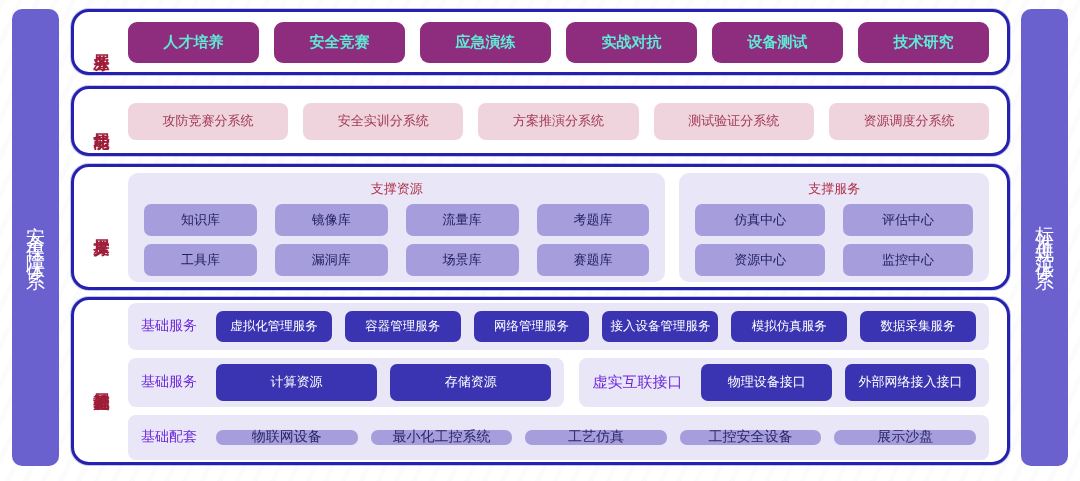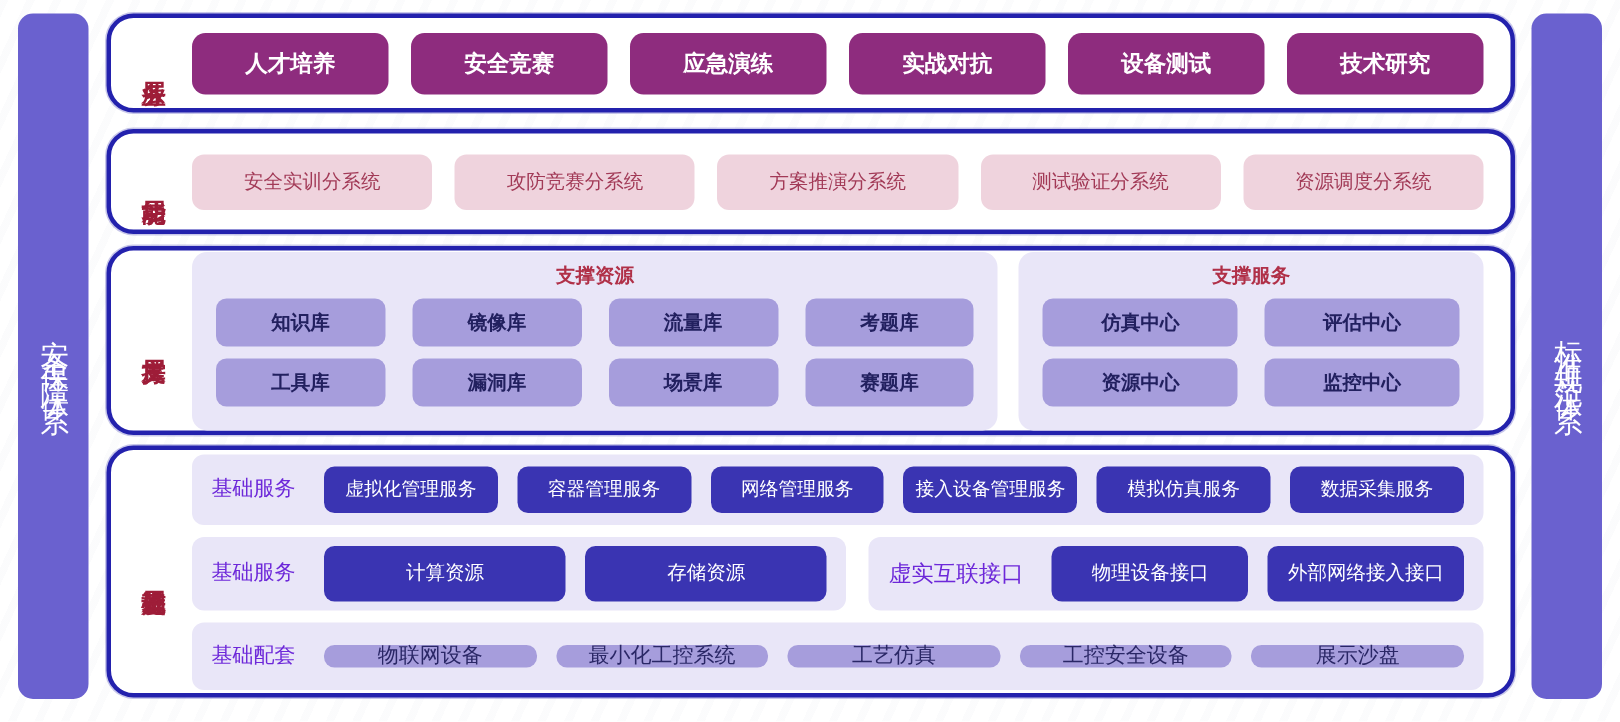--- a/index.html
+++ b/index.html
@@ -46,33 +46,33 @@
     display:flex; align-items:center; justify-content:center;
     color:#9e1d38; font-weight:bold; font-size:16px; line-height:1.18;
     writing-mode:vertical-rl; text-orientation:upright;
   }
 
   .row-flex { flex:1; display:flex; gap:15px; align-items:center; }
 
   .biz-btn {
     flex:1; height:41px; background:#8e2c7e; border-radius:9px;
     display:flex; align-items:center; justify-content:center;
-    color:#ffffff; font-weight:bold; font-size:15px;
+    color:#5eead4; font-weight:bold; font-size:15px;
   }
   .fn-box {
     flex:1; height:37px; background:#efd3dd; border-radius:8px;
     display:flex; align-items:center; justify-content:center;
     color:#a23a57; font-size:13px;
   }
 
   
   .support-content { flex:1; display:flex; gap:14px; align-items:stretch; }
   .support-group {
-    background:#e9e6f8; border-radius:10px; padding:7px 16px 16px;
-    display:flex; flex-direction:column;font-weight:bold;
+    background:#e9e6f8; border-radius:10px; padding:7px 16px 6px;
+    display:flex; flex-direction:column;
   }
   .support-group.resources { flex:1.82; }
   .support-group.services  { flex:1; }
   .support-title {
     text-align:center; color:#b03048; font-size:13px; margin-bottom:6px;
   }
   .support-grid { display:grid; gap:8px 18px; flex:1; }
   .support-grid.cols4 { grid-template-columns:repeat(4,1fr); }
   .support-grid.cols2 { grid-template-columns:repeat(2,1fr); }
   .support-box {
@@ -130,22 +130,22 @@
       <div class="biz-btn">应急演练</div>
       <div class="biz-btn">实战对抗</div>
       <div class="biz-btn">设备测试</div>
       <div class="biz-btn">技术研究</div>
     </div>
   </div>
 
   <div class="panel panel-function">
     <div class="layer-label">功能层</div>
     <div class="row-flex">
+      <div class="fn-box">攻防竞赛分系统</div>
       <div class="fn-box">安全实训分系统</div>
-      <div class="fn-box">攻防竞赛分系统</div>
       <div class="fn-box">方案推演分系统</div>
       <div class="fn-box">测试验证分系统</div>
       <div class="fn-box">资源调度分系统</div>
     </div>
   </div>
 
   <div class="panel panel-support">
     <div class="layer-label">支撑层</div>
     <div class="support-content">
       <div class="support-group resources">

